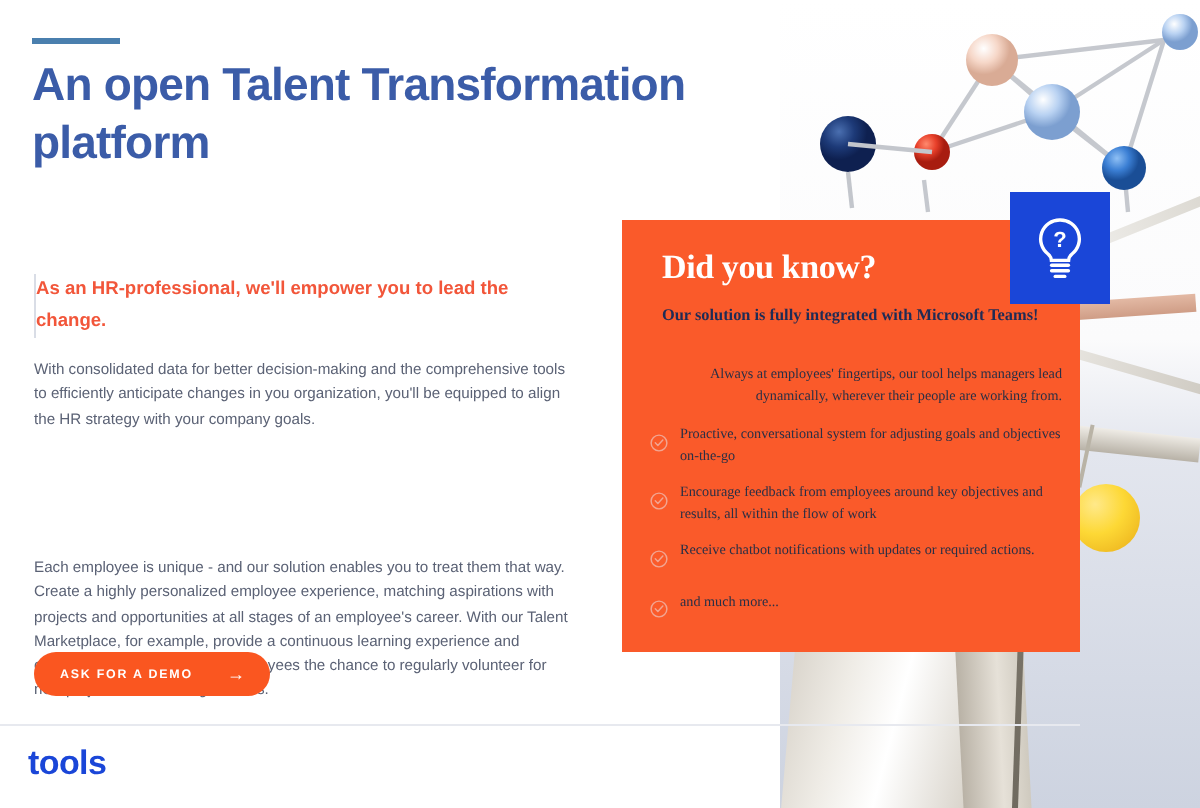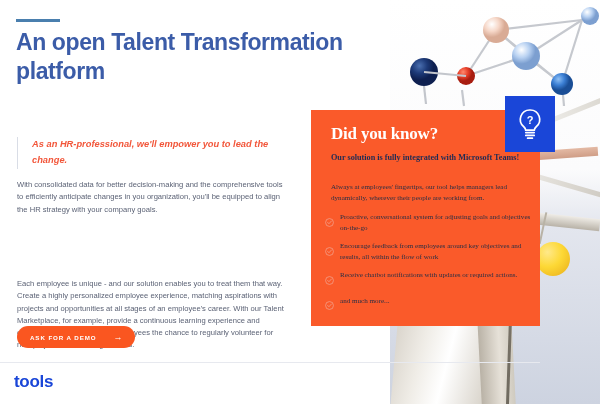--- a/index.html
+++ b/index.html
@@ -83,23 +83,23 @@
   .para {
     position: absolute; left: 17px; width: 268px;
     font-size: 7.6px; line-height: 1.62; color: #5b6275;
   }
   #para1 { top: 96px; }
   #para2 { top: 179px; }
   #para3 { top: 238px; margin-top: 40px; }
 
   .quote {
     position: absolute; left: 17px; top: 137px; width: 270px;
-    padding-left: 14px; border-left: 1.5px solid #d9dde6;
+    border-left: 1.5px solid #d9dde6;
     color: #f2563a; font-size: 9.3px; line-height: 1.72;
-    font-weight: bold; font-style: italic;
+    font-weight: bold; 
   }
 
   .cta {
     position: absolute; left: 17px; top: 326px;
     display: flex; align-items: center; gap: 17px;
     height: 22px; padding: 0 13px;
     background: #fa5620; border: none; border-radius: 11px;
     color: #ffffff; font-size: 6.2px; font-weight: bold; letter-spacing: 0.9px;
     font-family: "Liberation Sans", sans-serif; cursor: pointer;
   }
@@ -123,21 +123,21 @@
   .panel-title {
     position: absolute; left: 20px; top: 14px;
     font-size: 17px; font-weight: bold; color: #ffffff; letter-spacing: -0.2px;
   }
   .panel-sub {
     position: absolute; left: 20px; top: 42px; width: 196px;
     font-size: 8.2px; font-weight: bold; line-height: 1.42; color: #1f2b55;
   }
   .panel-lead {
     position: absolute; left: 20px; top: 72px; width: 200px;
-    font-size: 7.1px; line-height: 1.62; color: #2a2f45;
+    font-size: 7.1px; line-height: 1.62; color: #2a2f45; text-align: right;
   }
   .bullets {
     position: absolute; left: 6px; top: 102px; width: 223px;
     list-style: none;
   }
   .bullets li {
     display: flex; align-items: flex-start; gap: 6px;
     margin-bottom: 7px; padding-left: 8px;
   }
   .bullets .chk { flex: 0 0 auto; margin-top: 0.5px; }

